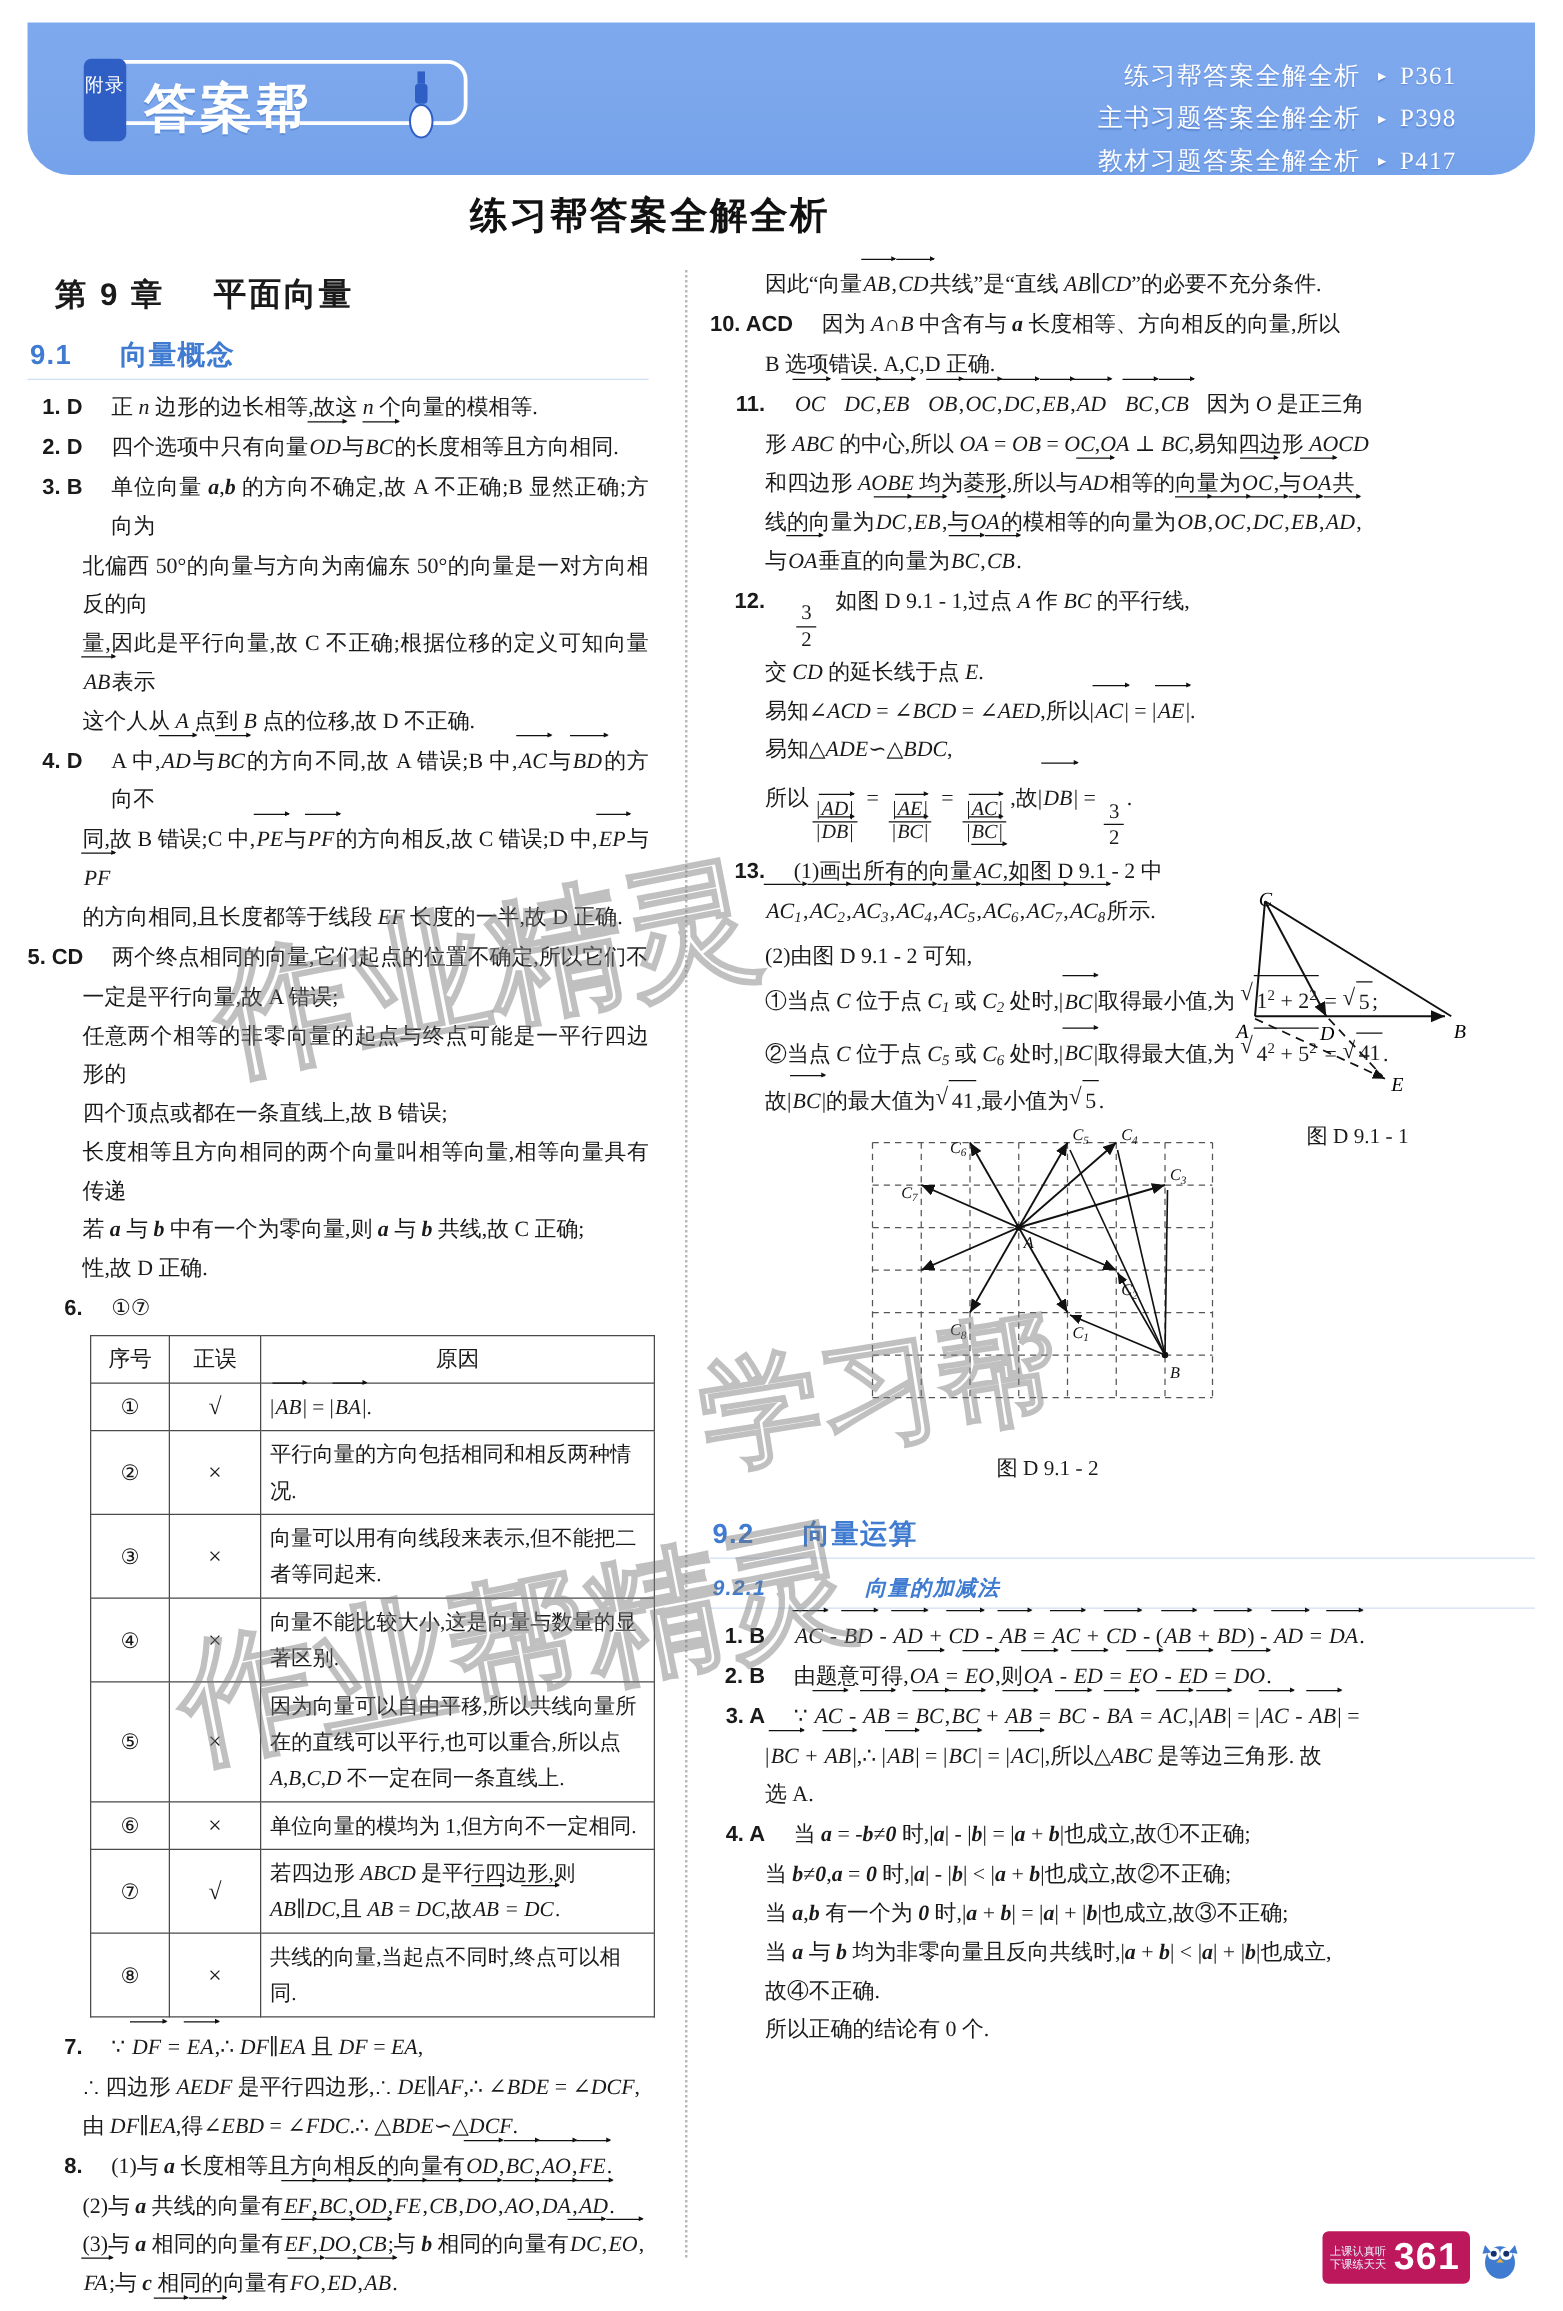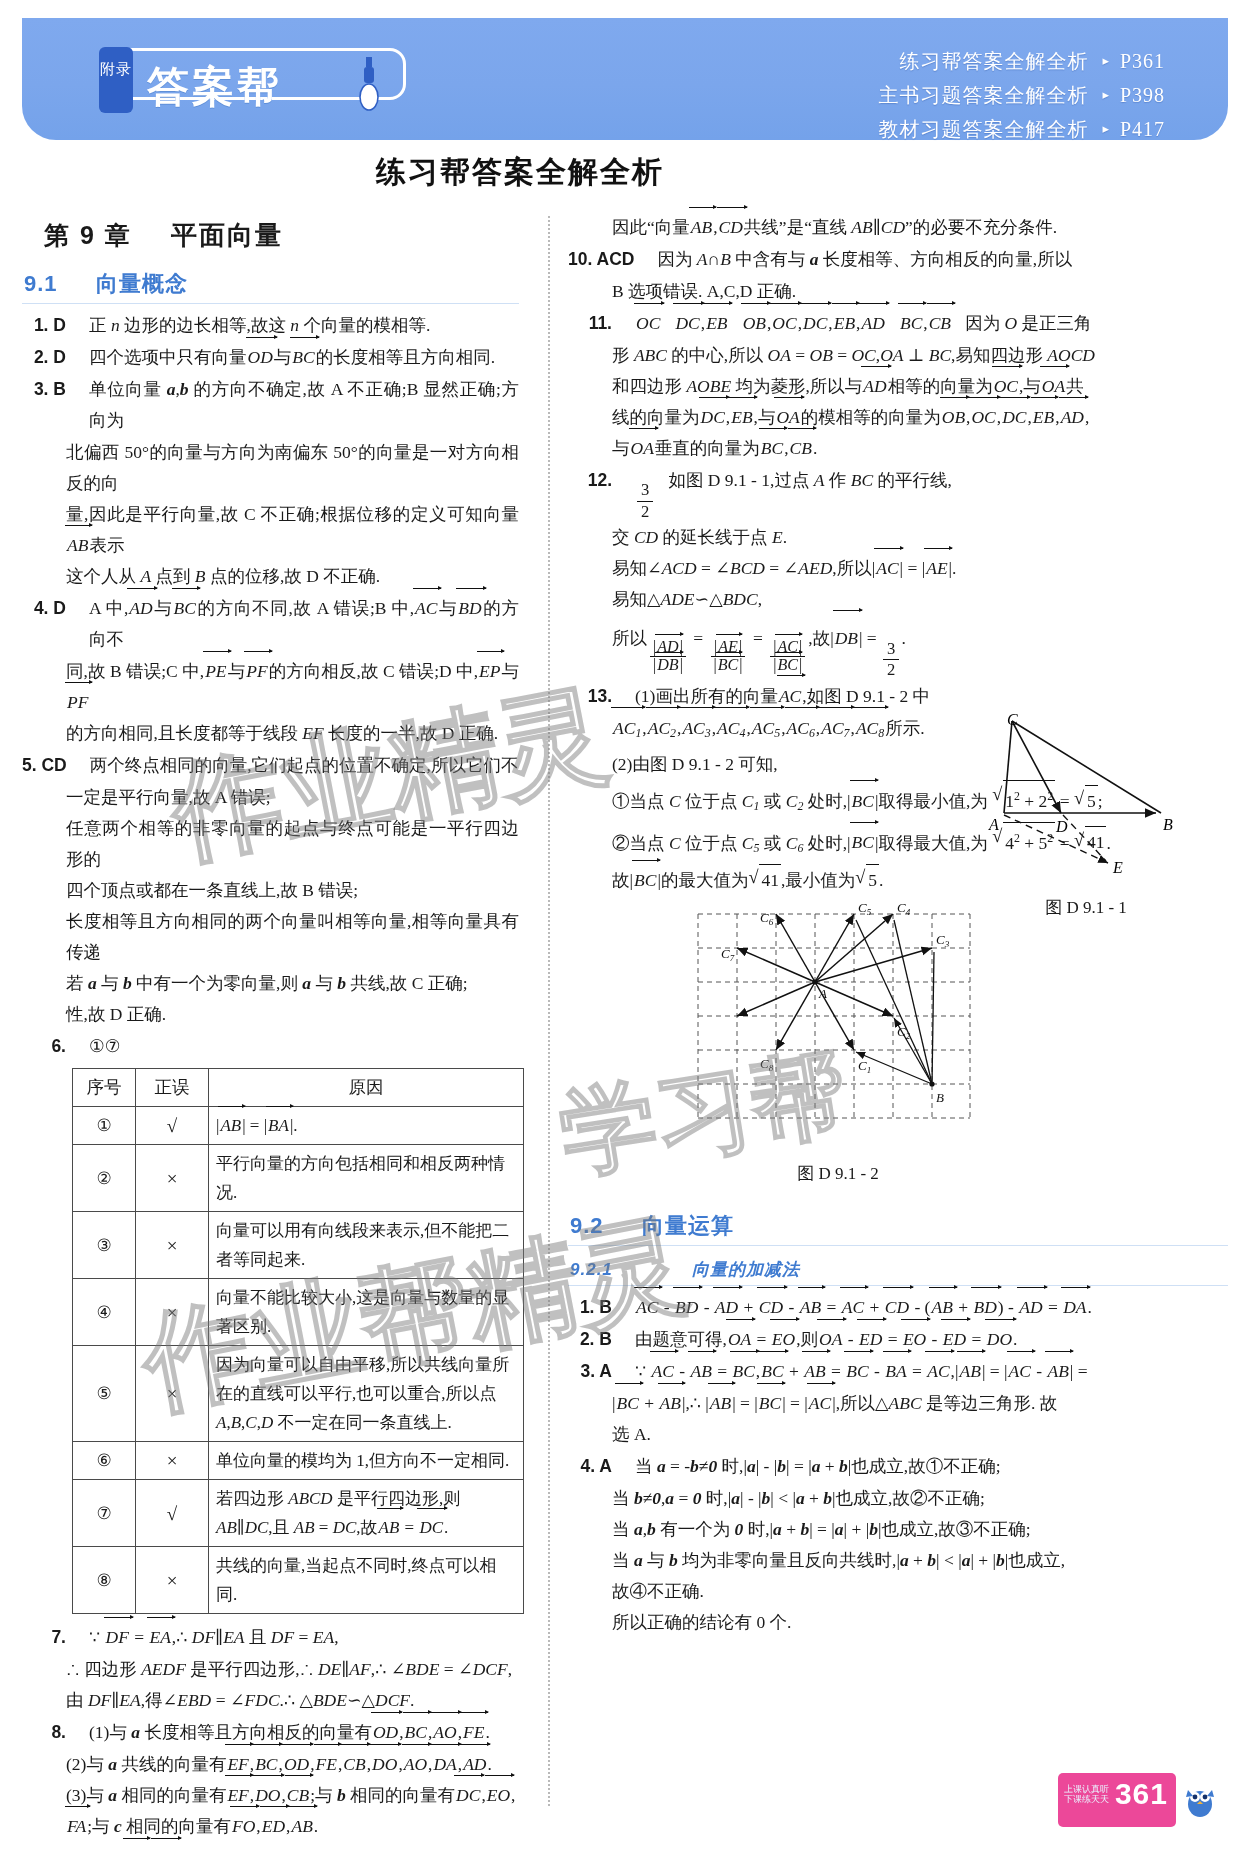--- a/index.html
+++ b/index.html
@@ -13,21 +13,21 @@
   }
   
   .banner{
     position:absolute;left:22px;top:18px;width:1206px;height:122px;
     background:linear-gradient(180deg,#7fa9ee 0%,#7ba6ec 55%,#74a2ea 100%);
     border-radius:0 0 34px 34px;
   }
   .banner-inner{position:absolute;inset:0;}
   .logo-box{
     position:absolute;left:52px;top:30px;width:300px;height:52px;
-    border:3px solid #ffffff;border-radius:16px;box-sizing:border-box;margin-left:32px;
+    border:3px solid #ffffff;border-radius:16px;box-sizing:border-box;
   }
   .logo-tab{
     position:absolute;left:-10px;top:-4px;width:34px;height:66px;
     background:#2f5fc4;border-radius:6px;
     color:#fff;font-size:15px;line-height:16px;text-align:center;
     padding-top:14px;box-sizing:border-box;letter-spacing:1px;
     font-family:"Liberation Sans",sans-serif;
   }
   .logo-text{
     position:absolute;left:38px;top:8px;
@@ -129,22 +129,22 @@
   
   .fig-cap{text-align:center;font-size:17px;margin-top:4px;}
   .fig1{position:absolute;right:12px;top:248px;width:260px;}
   .fig2{margin:6px auto 0 auto;width:280px;}
   
   .pagebadge{
     position:absolute;right:30px;bottom:22px;
     display:flex;align-items:center;
   }
   .pb-box{
-    background:#ec4899;color:#fff;border-radius:5px;
-    display:flex;align-items:center;padding:4px 8px 16px 6px;
+    background:#be185d;color:#fff;border-radius:5px;
+    display:flex;align-items:center;padding:4px 8px 4px 6px;
   }
   .pb-slogan{
     font-size:9px;line-height:10px;font-family:"Liberation Sans",sans-serif;
     margin-right:6px;color:#eaf2ff;
   }
   .pb-num{
     font-family:"Liberation Sans",sans-serif;font-weight:bold;font-size:30px;
     letter-spacing:1px;
   }
   .pb-owl{margin-left:4px;}

